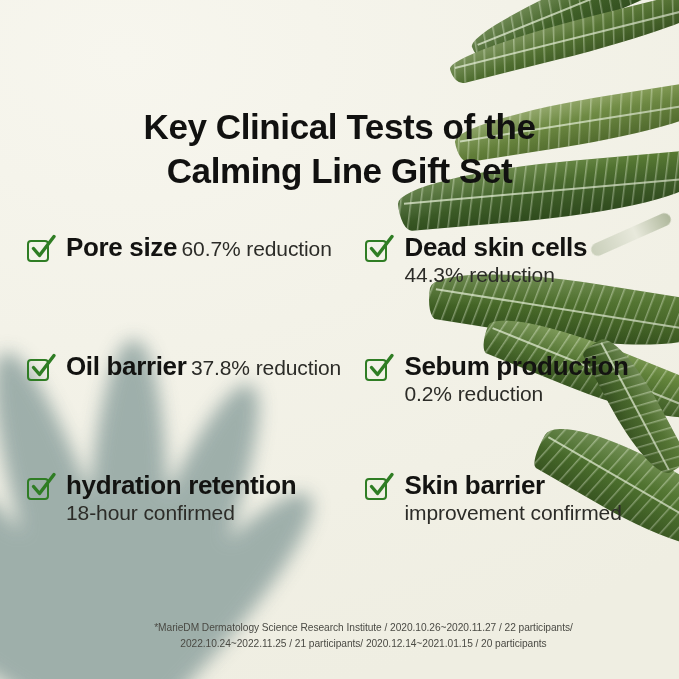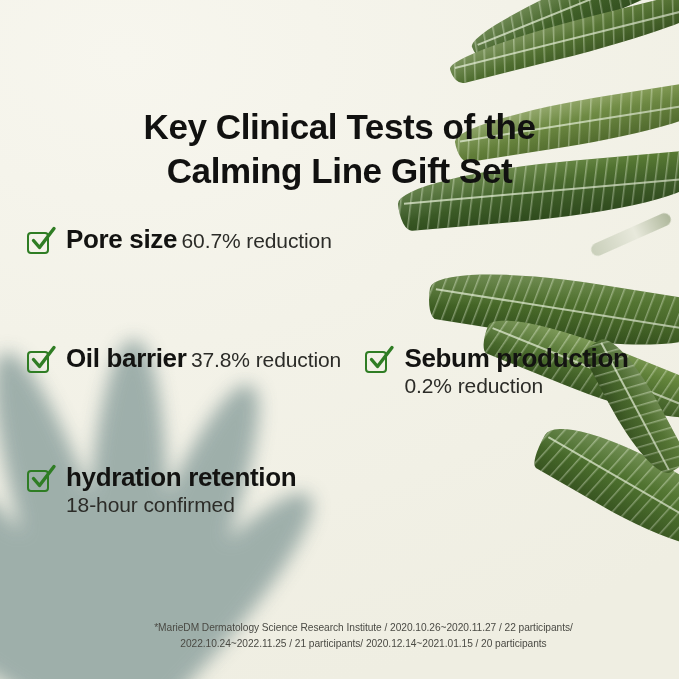--- a/index.html
+++ b/index.html
@@ -121,21 +121,21 @@
     color: #111110;
     font-size: 35px;
     line-height: 44px;
     font-weight: 700;
     letter-spacing: -0.4px;
   }
   #page-title .line { display: block; white-space: nowrap; }
 
   #claims {
     position: absolute;
-    top: 224px;
+    top: 232px;
     left: 0;
     width: 679px;
   }
   .claim-row {
     display: flex;
     width: 679px;
     height: 119px;
   }
   .claim {
     display: flex;
@@ -296,20 +296,32 @@
             <span class="box"></span>
             <svg class="tick" viewBox="0 0 30 30" aria-hidden="true">
               <path d="M5.5 15.5 L11.5 22.5 L26 3.5" fill="none" stroke="#2f7d24" stroke-width="3.4" stroke-linecap="round" stroke-linejoin="round"></path>
             </svg>
           </span>
           <span class="claim-text">
             <span class="claim-title">Pore size</span>
             <span class="claim-sub">60.7% reduction</span>
           </span>
         </div>
+        <div class="claim col-right">
+          <span class="checkbox">
+            <span class="box"></span>
+            <svg class="tick" viewBox="0 0 30 30" aria-hidden="true">
+              <path d="M5.5 15.5 L11.5 22.5 L26 3.5" fill="none" stroke="#2f7d24" stroke-width="3.4" stroke-linecap="round" stroke-linejoin="round"></path>
+            </svg>
+          </span>
+          <span class="claim-text">
+            <span class="claim-title">Dead skin cells</span>
+            <span class="claim-sub">44.3% reduction</span>
+          </span>
+        </div>
       </div>
 
       <div class="claim-row">
         <div class="claim col-left">
           <span class="checkbox">
             <span class="box"></span>
             <svg class="tick" viewBox="0 0 30 30" aria-hidden="true">
               <path d="M5.5 15.5 L11.5 22.5 L26 3.5" fill="none" stroke="#2f7d24" stroke-width="3.4" stroke-linecap="round" stroke-linejoin="round"></path>
             </svg>
           </span>
@@ -336,20 +348,32 @@
         <div class="claim col-left">
           <span class="checkbox">
             <span class="box"></span>
             <svg class="tick" viewBox="0 0 30 30" aria-hidden="true">
               <path d="M5.5 15.5 L11.5 22.5 L26 3.5" fill="none" stroke="#2f7d24" stroke-width="3.4" stroke-linecap="round" stroke-linejoin="round"></path>
             </svg>
           </span>
           <span class="claim-text">
             <span class="claim-title">hydration retention</span>
             <span class="claim-sub">18-hour confirmed</span>
+          </span>
+        </div>
+        <div class="claim col-right">
+          <span class="checkbox">
+            <span class="box"></span>
+            <svg class="tick" viewBox="0 0 30 30" aria-hidden="true">
+              <path d="M5.5 15.5 L11.5 22.5 L26 3.5" fill="none" stroke="#2f7d24" stroke-width="3.4" stroke-linecap="round" stroke-linejoin="round"></path>
+            </svg>
+          </span>
+          <span class="claim-text">
+            <span class="claim-title">Skin barrier</span>
+            <span class="claim-sub">improvement confirmed</span>
           </span>
         </div>
       </div>
 
     </div>
 
     <div id="footnote">
       <span class="fn-line">*MarieDM Dermatology Science Research Institute / 2020.10.26~2020.11.27 / 22 participants/</span>
       <span class="fn-line">2022.10.24~2022.11.25 / 21 participants/ 2020.12.14~2021.01.15 / 20 participants</span>
     </div>

